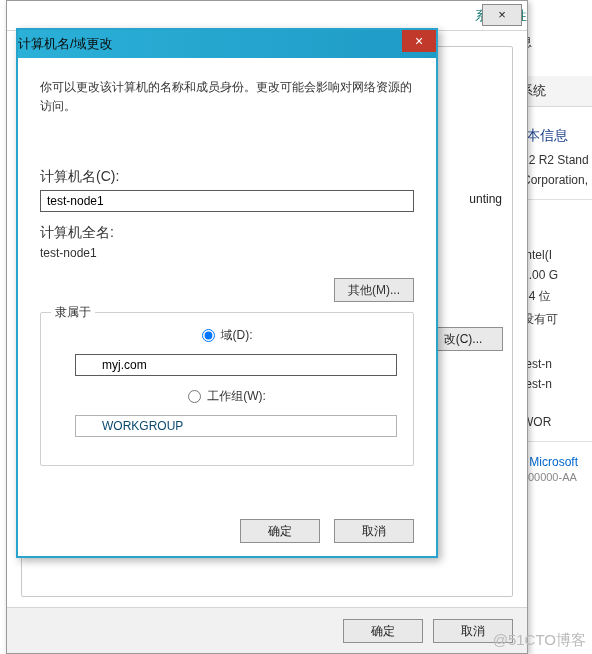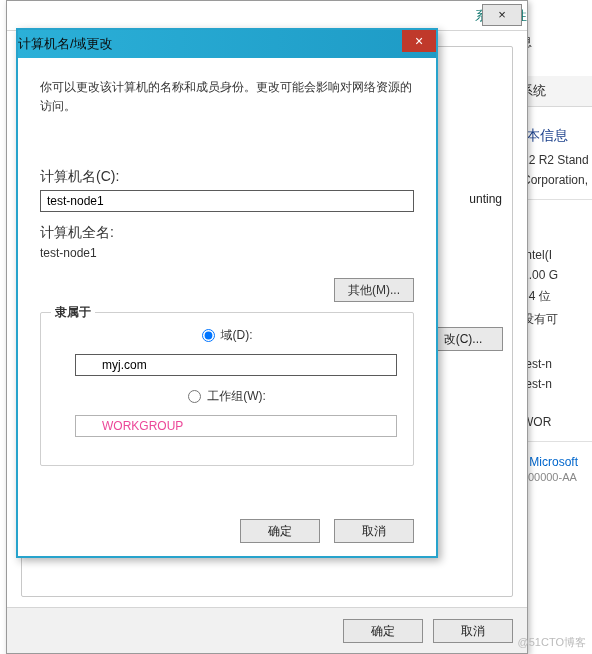--- a/index.html
+++ b/index.html
@@ -203,21 +203,21 @@
   .win-rn .textbox {
     width:100%;
     border:1px solid #5a5a5a;
     height:22px;
     padding:2px 6px;
     font-size:12px;
     background:#fff;
   }
   .win-rn .textbox.readonly {
     border-color:#b3b3b3;
-    color:#ec4899;
+    color:#0c4a6e;
     background:#fff;
   }
   .win-rn .fullname-val {
     margin: 4px 0 0 0;
     font-size:12px;
   }
   .win-rn .more-row {
     display:flex; justify-content:flex-end;
     margin:18px 0 10px 0;
   }
@@ -227,21 +227,20 @@
     padding: 14px 16px 16px 16px;
     position:relative;
     margin-top:4px;
   }
   .win-rn .groupbox .legend {
     position:absolute;
     top:-9px; left:10px;
     background:#fff;
     padding:0 4px;
     font-size:12px;
-    font-weight:bold;
   }
   .win-rn .radio-row {
     display:flex; align-items:center;
     margin-bottom:6px;
     justify-content:center;
   }
   .win-rn .radio-row input[type=radio] {
     margin: 0 6px 0 0;
     width:13px; height:13px;
   }
@@ -258,21 +257,21 @@
     justify-content:flex-end;
     align-items:center;
     padding-right:22px;
     gap:14px;
   }
 
   .watermark {
     position:absolute;
     right:6px;
     bottom:4px;
-    font-size:11px;
+    font-size:15px;
     color:#bbb;
     pointer-events:none;
   }
 </style>
 </head>
 <body>
 
 <div class="bg-panel">
   <div class="bg-right">
     <span style="position:absolute;top:34px;right:60px;">息</span>

